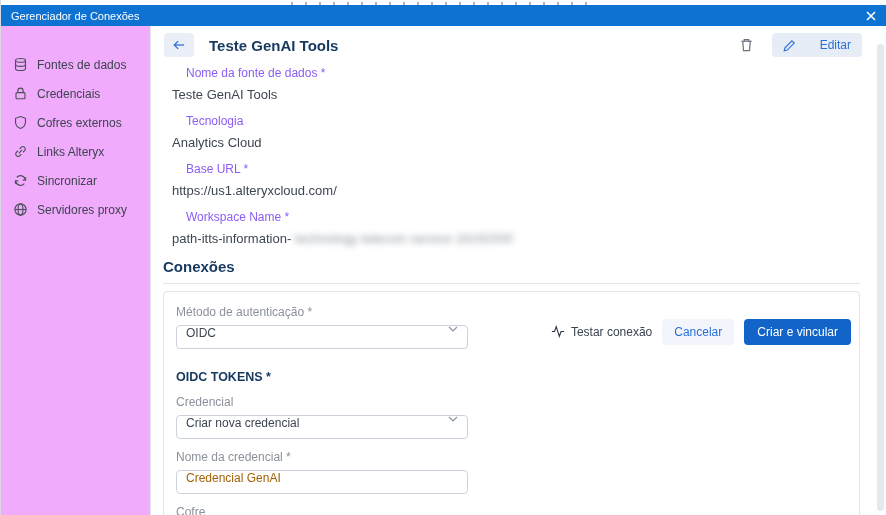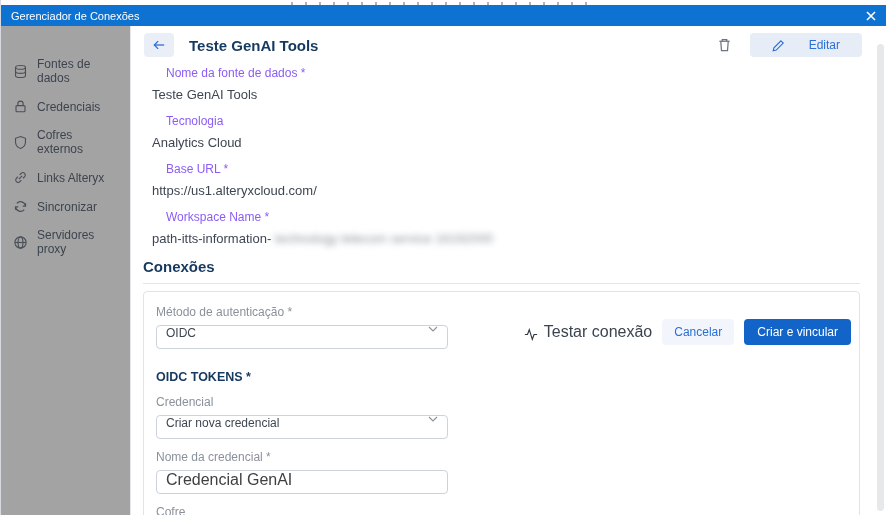--- a/index.html
+++ b/index.html
@@ -13,53 +13,53 @@
 
   
   .titlebar { position:absolute; top:5px; left:0; right:0; height:21px; background:#0e72d2;
     display:flex; align-items:center; padding:0 10px; }
   .titlebar .win-title { color:#fff; font-size:11px;text-align:right; }
   .titlebar .close { margin-left:auto; color:#fff; cursor:pointer; display:flex; align-items:center; }
 
   .app { position:absolute; top:26px; left:0; right:0; bottom:0; display:flex; }
 
   
-  .sidebar { width:130px; background:#a3a3a3; border-right:1px solid #e4e7ee; padding-top:24px; }
+  .sidebar { width:150px; background:#f0abfc; border-right:1px solid #e4e7ee; padding-top:24px; }
   .side-item { display:flex; align-items:center; gap:9px; padding:7px 12px; font-size:12px; color:#3d444e; cursor:pointer; }
   .side-item svg { flex:0 0 auto; stroke:#4a5058; }
 
   
   .main { flex:1; position:relative; background:#fff; }
   .scroll-thumb { position:absolute; right:2px; top:18px; bottom:4px; width:7px; background:#e7e8ea; border-radius:4px; }
 
   .hdr { position:absolute; top:4px; left:13px; right:24px; height:30px; display:flex; align-items:center; }
   .back-btn { width:30px; height:24px; background:#e9eef7; border-radius:4px; display:flex; align-items:center; justify-content:center; cursor:pointer; }
   .page-title { margin-left:15px; font-size:15px; font-weight:bold; color:#16395f; }
   .hdr-spacer { flex:1; }
   .trash-btn { margin-right:18px; cursor:pointer; display:flex; align-items:center; }
   .edit-btn { display:flex; align-items:center; gap:24px; background:#e7edf7; color:#2b6fd6; font-size:12px;
-    padding:5px 22px; border-radius:4px; cursor:pointer; border:none; font-family:inherit; }
+    padding:5px 11px; border-radius:4px; cursor:pointer; border:none; font-family:inherit; }
 
   .content { position:absolute; top:40px; left:12px; right:26px; }
   .field { margin-bottom:12px; }
   .field-label { font-size:12px; color:#8b5cf6; margin-bottom:7px;margin-left:23px; }
   .field-value { font-size:13px; color:#3e4651; margin-left:9px; }
   .blurred { filter:blur(3px); color:#8d939d; user-select:none; }
 
   .section-title { font-size:15px; font-weight:bold; color:#16395f; padding-bottom:8px; border-bottom:1px solid #e2e6ec; margin-top:8px; }
 
   .conn-box { border:1px solid #dfe4ea; border-radius:4px; margin-top:7px; padding:13px 12px 12px 12px; position:relative; height:230px; }
   .input-label { font-size:12px; color:#8b919b; margin-bottom:6px; }
   .sel, .txt { width:292px; height:24px; border:1px solid #ccd3dc; border-radius:4px; background:#fff;
     display:flex; align-items:flex-start; padding:0 9px; font-size:12px; color:#3e4651; cursor:pointer; }
   .sel .sel-val { flex:1; }
-  .txt input { border:none; outline:none; width:100%; font-size:16px; color:#404040; font-family:inherit; background:transparent; }
+  .txt input { border:none; outline:none; width:100%; font-size:12px; color:#a16207; font-family:inherit; background:transparent; }
 
   .actions { position:absolute; right:8px; top:27px; display:flex; align-items:center; gap:10px; }
-  .test-link { display:flex; align-items:flex-end; gap:6px; font-size:16px; color:#3a4450; cursor:pointer; }
+  .test-link { display:flex; align-items:flex-start; gap:6px; font-size:12px; color:#3a4450; cursor:pointer; }
   .btn-cancel { background:#f2f6fc; color:#2b6fd6; font-size:12px; padding:6px 12px; border-radius:4px; border:none; cursor:pointer; font-family:inherit; }
   .btn-primary { background:#1264c8; color:#fff; font-size:12px; padding:6px 13px; border-radius:4px; border:none; cursor:pointer; font-family:inherit; }
 
   .sub-heading { font-size:12.5px; font-weight:bold; color:#16395f; margin-top:21px; margin-bottom:11px; }
   .grp { margin-bottom:11px; }
 </style>
 </head>
 <body>
 
 <div class="screen">

